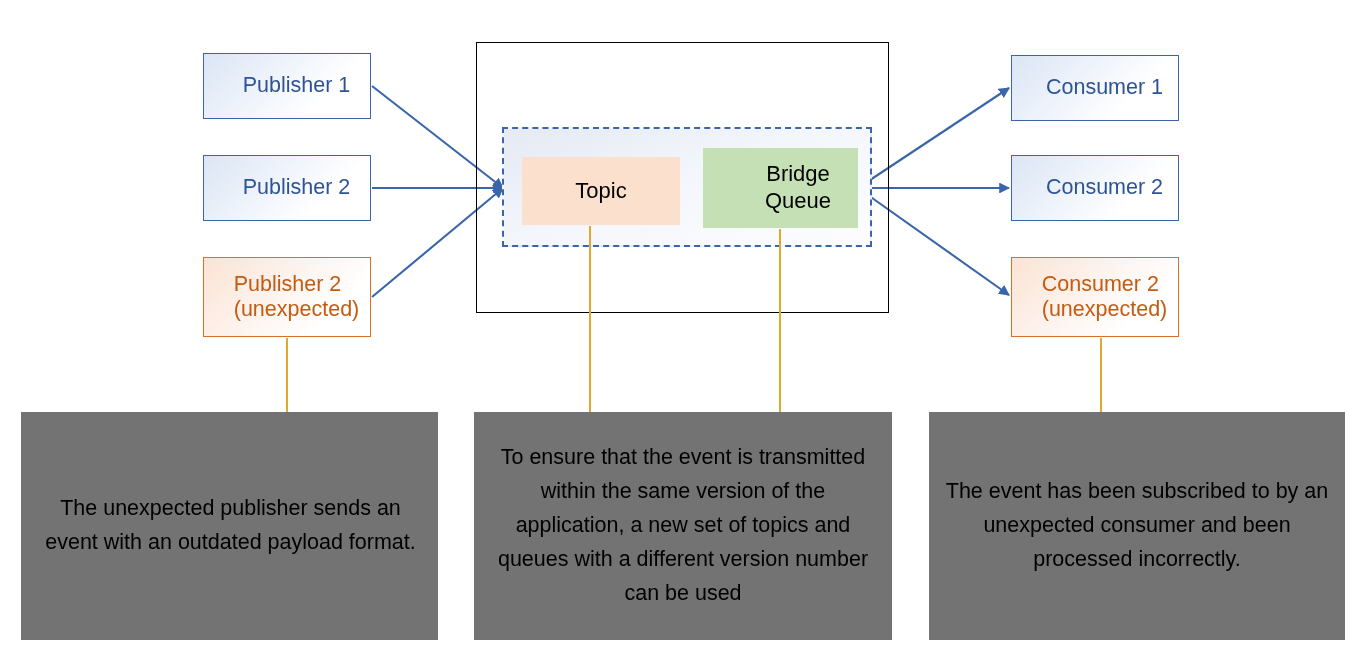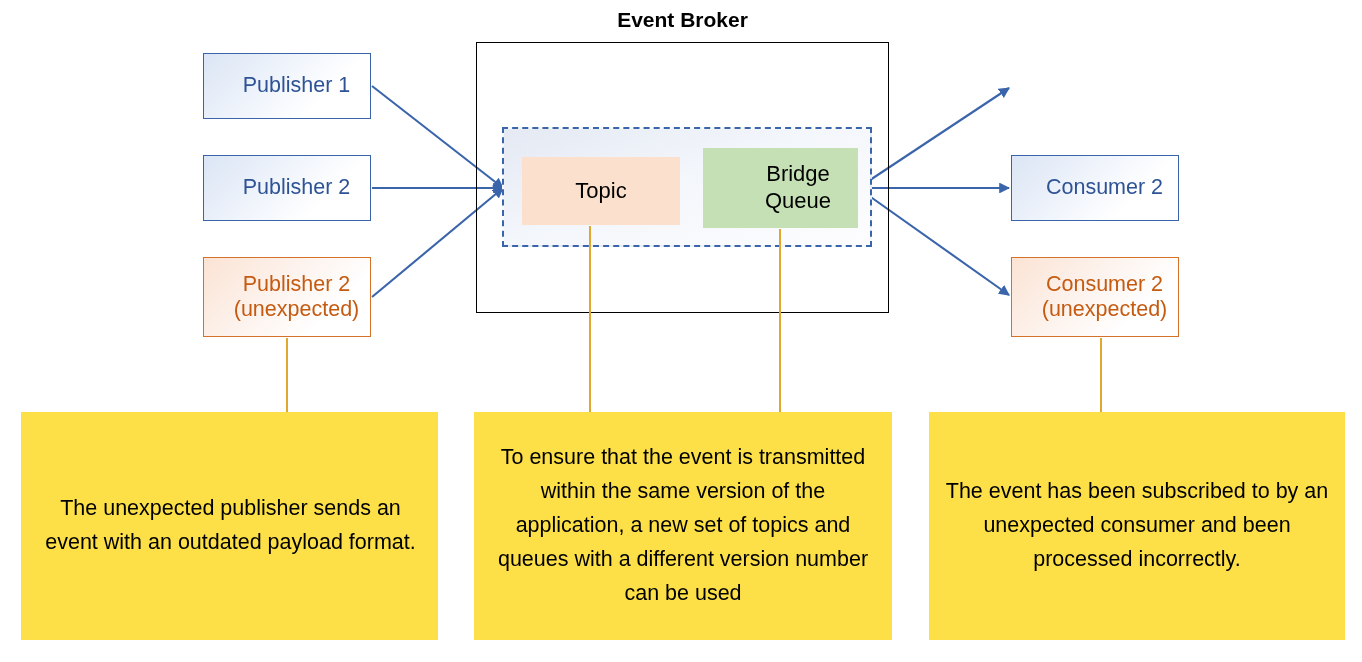--- a/index.html
+++ b/index.html
@@ -26,21 +26,20 @@
     left: 0; top: 0;
     width: 1362px; height: 662px;
     pointer-events: none;
   }
 
   
   .endpoint {
     display: flex;
     align-items: center;
     justify-content: center;
-    text-align: center;
     line-height: 1.18;
     font-size: 21.5px;
     white-space: pre-line;
     padding-left: 19px;
   }
   .endpoint.blue {
     border: 1.6px solid #3a65ab;
     color: #2e5395;
     background: linear-gradient(135deg, #dbe5f4 0%, #eef3fb 38%, #ffffff 72%);
   }
@@ -92,21 +91,21 @@
   .node.bridge { background: #c5e0b4; padding-left: 35px; }
 
   
   .leader {
     background: #e0a82e;
     width: 2.4px;
   }
 
   
   .note {
-    background: #fde047;
+    background: #737373;
     color: #000000;
     font-size: 21.5px;
     line-height: 1.58;
     text-align: center;
     display: flex;
     align-items: center;
     justify-content: center;
     padding: 6px 14px;
   }
   .note-text { display: block; width: 100%; }
@@ -131,39 +130,39 @@
 
     <line x1="668" y1="188" x2="701" y2="188" stroke="#3a65ab" stroke-width="2.1" marker-end="url(#arrowBlue)"></line>
 
     <line x1="858" y1="188" x2="1009" y2="88" stroke="#3a65ab" stroke-width="2.1" marker-end="url(#arrowBlue)"></line>
 
     <line x1="858" y1="188" x2="1009" y2="188" stroke="#3a65ab" stroke-width="2.1" marker-end="url(#arrowBlue)"></line>
 
     <line x1="858" y1="188" x2="1009" y2="295" stroke="#3a65ab" stroke-width="2.1" marker-end="url(#arrowBlue)"></line>
   </svg>
 
-  <div class="abs" id="broker-title" style="left:476px; top:8px; width:413px;">Event Broker</div>
 
   <div class="abs" id="broker-box" style="left:476px; top:42px; width:413px; height:271px;"></div>
 
 
   <div class="abs" id="vpn-box" style="left:502px; top:127px; width:370px; height:120px;"></div>
 
   <div class="abs node topic" style="left:510px; top:157px; width:158px; height:68px;">Topic</div>
 
   <div class="abs node bridge" style="left:703px; top:148px; width:155px; height:80px;">Bridge
 Queue</div>
 
   <div class="abs endpoint blue" style="left:203px; top:53px; width:168px; height:66px;">Publisher 1</div>
 
   <div class="abs endpoint blue" style="left:203px; top:155px; width:168px; height:66px;">Publisher 2</div>
 
   <div class="abs endpoint orange" style="left:203px; top:257px; width:168px; height:80px;">Publisher 2
 (unexpected)</div>
 
+  <div class="abs endpoint blue" style="left:1011px; top:55px; width:168px; height:66px;">Consumer 1</div>
 
   <div class="abs endpoint blue" style="left:1011px; top:155px; width:168px; height:66px;">Consumer 2</div>
 
   <div class="abs endpoint orange" style="left:1011px; top:257px; width:168px; height:80px;">Consumer 2
 (unexpected)</div>
 
   <div class="abs leader" style="left:286px; top:338px; height:75px;"></div>
 
   <div class="abs leader" style="left:589px; top:226px; height:187px;"></div>
 

